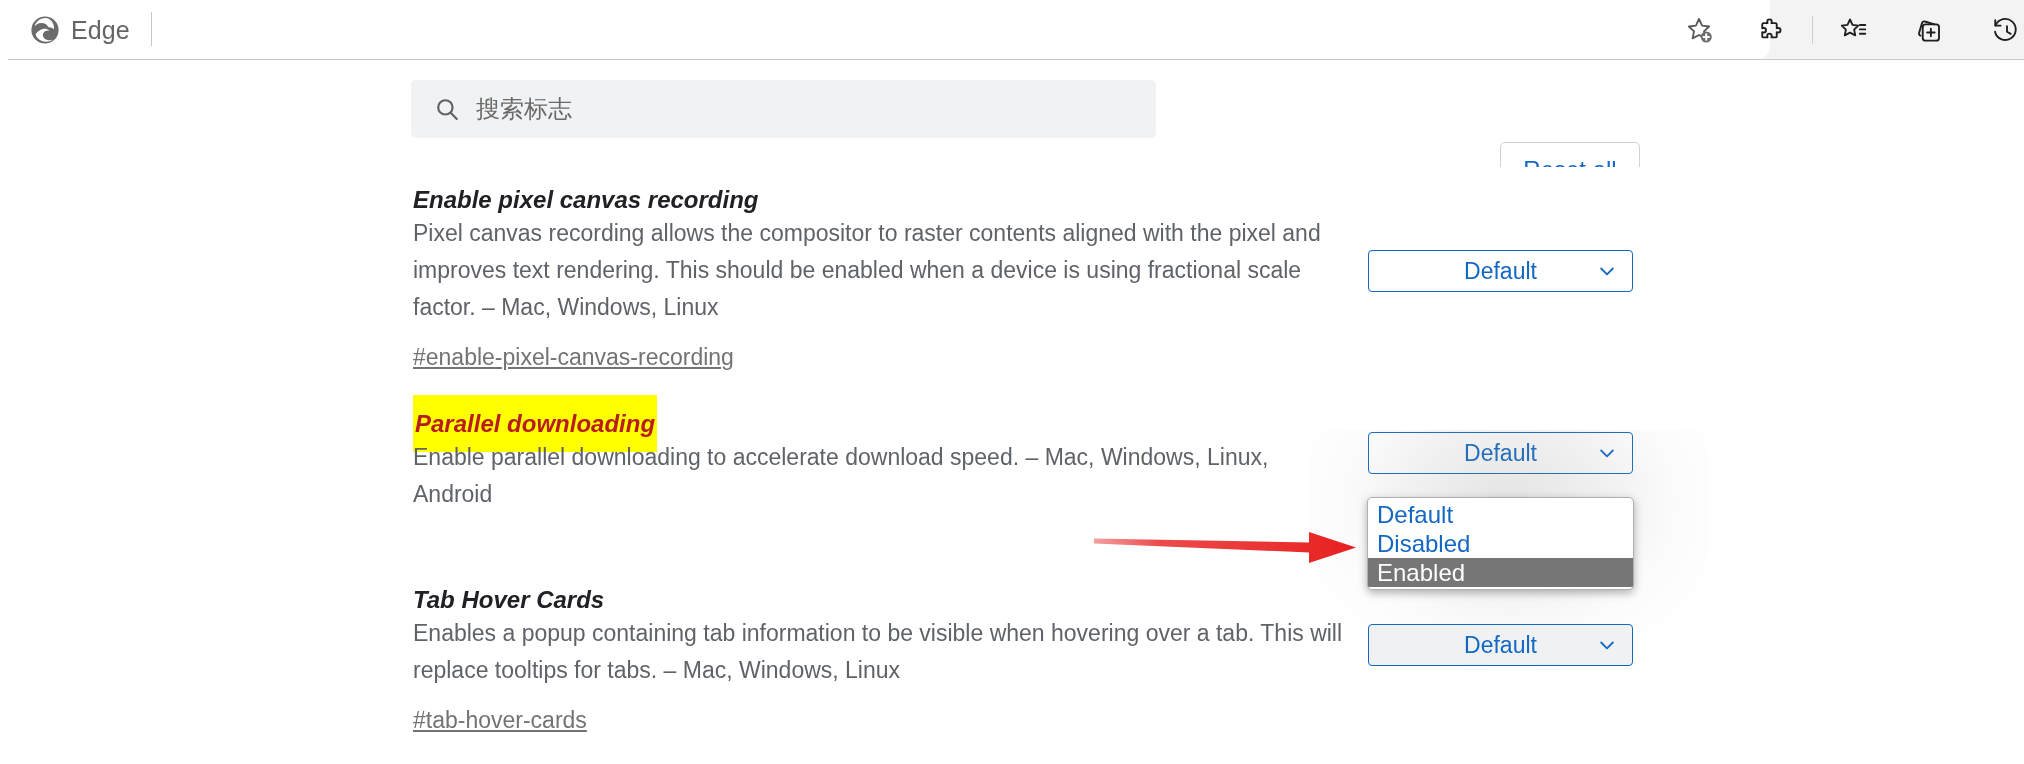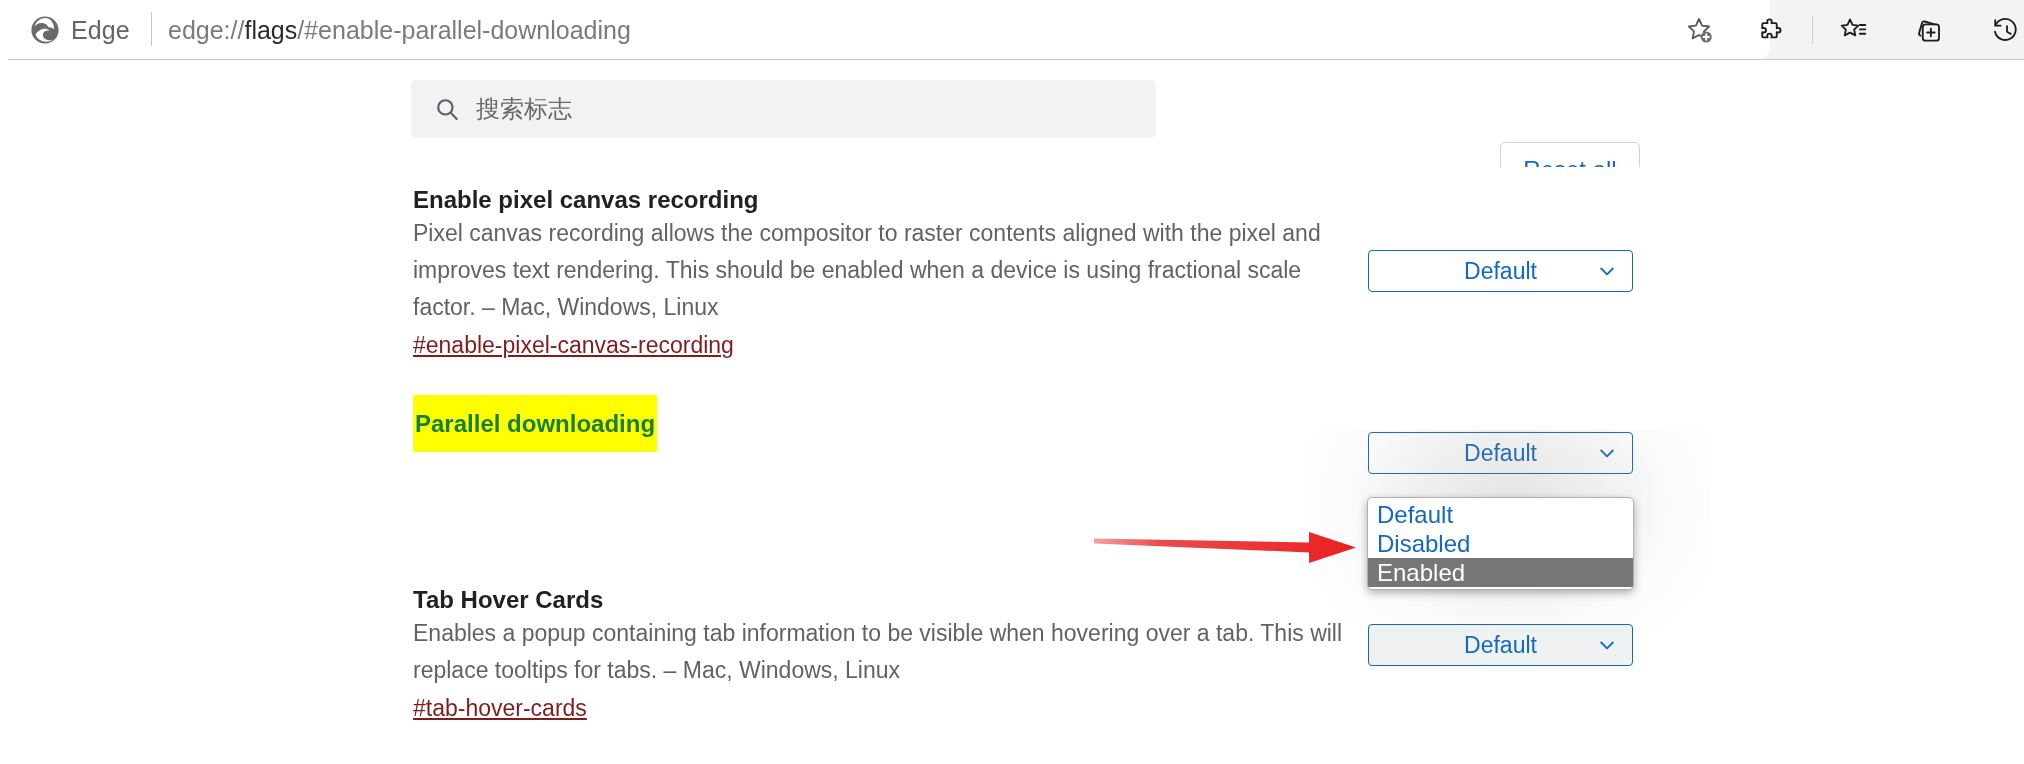--- a/index.html
+++ b/index.html
@@ -149,37 +149,38 @@
     left: 0;
     width: 2024px;
   }
   .flag-text { position: absolute; left: 413px; width: 935px; }
   .flag-title {
     font-size: 24px;
     font-weight: bold;
     color: #202124;
     line-height: 31px;
     display: inline;
+    font-style: italic;
   }
   .flag-title.highlighted {
     background: #ffff00;
-    color: #15803d;
+    color: #b91c1c;
     padding: 15px 2px;
     box-decoration-break: clone;
     -webkit-box-decoration-break: clone;
   }
   .flag-desc {
     font-size: 23px;
     color: #5f6368;
     line-height: 37px;
   }
   .flag-anchor {
-    margin-top: 6px;
+    margin-top: 18px;
     font-size: 23px;
-    color: #7f1d1d;
+    color: #737373;
     text-decoration: underline;
     display: inline-block;
     cursor: pointer;
   }
 
   
   .flag-select {
     position: absolute;
     left: 1368px;
     width: 265px; height: 42px;
@@ -253,25 +254,20 @@
   <div class="omnibox-shell">
     <div class="edge-brand">
       <svg class="edge-logo" viewBox="0 0 32 32">
         <circle cx="16" cy="16" r="14.5" fill="#6b6b6b"></circle>
         <path d="M6 20.5c1.5 5 6 8 11.2 8 3 0 5.6-.9 7.6-2.4-2 1-4.2 1.2-6.2.6-3.8-1.1-5.6-4.2-4.6-7 .9-2.5 3.8-3.7 6.8-3.1-2.6-2.4-7-2.6-10.2-.3C8.2 18 6.8 19.2 6 20.5z" fill="#ffffff"></path>
         <path d="M16.4 3.3C10.6 3.3 6.1 7.2 5 12.3c1.3-2.2 3.9-3.9 7.1-3.9 4 0 6.7 2.3 7.6 4.6 2.2-.2 4.4.6 5.9 2.1.6-6.5-4-11.8-9.2-11.8z" fill="#ffffff"></path>
       </svg>
       <span class="edge-name">Edge</span>
     </div>
     <div class="brand-sep"></div>
-    <div class="url-text">
-      <span>edge://</span>
-        <span class="url-strong">flags</span>
-        <span>/#enable-parallel-downloading</span>
-    </div>
   </div>
 
   <div class="chrome-icons">
     <div class="chrome-icon fav-pill">
       <svg width="30" height="30" viewBox="0 0 24 24" fill="none" stroke="#5a5a5a" stroke-width="1.5">
         <path d="M12 3.2l2.5 5.3 5.6.7-4.1 3.9 1.1 5.6L12 16l-5.1 2.7 1.1-5.6-4.1-3.9 5.6-.7z" stroke-linejoin="round"></path>
         <circle cx="17.8" cy="17.6" r="4.4" fill="#6e6e6e" stroke="none"></circle>
         <path d="M17.8 15.4v4.4M15.6 17.6h4.4" stroke="#ffffff" stroke-width="1.6" stroke-linecap="round"></path>
       </svg>
     </div>
@@ -333,20 +329,21 @@
         <path d="M5 9l7 7 7-7" stroke-linecap="round" stroke-linejoin="round"></path>
       </svg>
     </div>
   </div>
 
   <div class="flag-row" style="top:224px;">
     <div class="flag-text" style="top:17px;">
       <div>
         <span class="flag-title highlighted">Parallel downloading</span>
       </div>
+      <div class="flag-desc">Enable parallel downloading to accelerate download speed. – Mac, Windows, Linux, Android</div>
     </div>
     <div class="flag-select" style="top:41px;">
       <span class="sel-label">Default</span>
       <svg class="chev" viewBox="0 0 24 24" fill="none" stroke="#1268c3" stroke-width="2.2">
         <path d="M5 9l7 7 7-7" stroke-linecap="round" stroke-linejoin="round"></path>
       </svg>
     </div>
   </div>
 
   <div class="flag-row" style="top:400px;">

